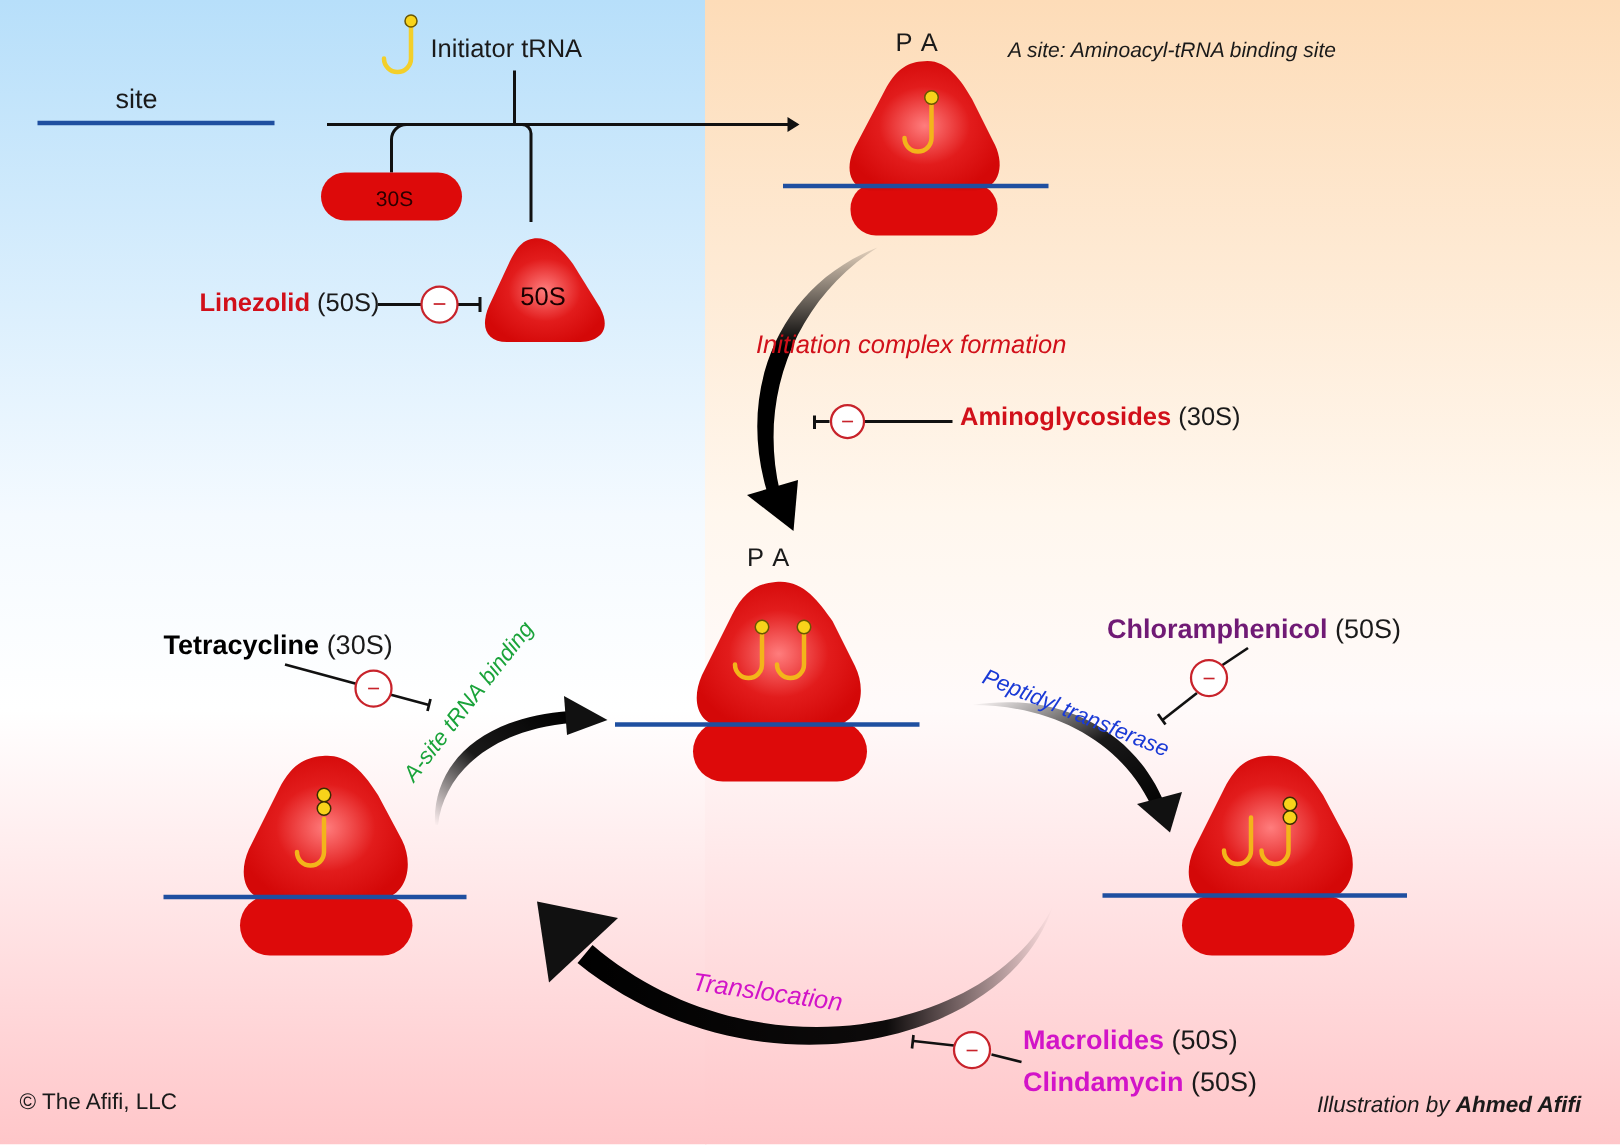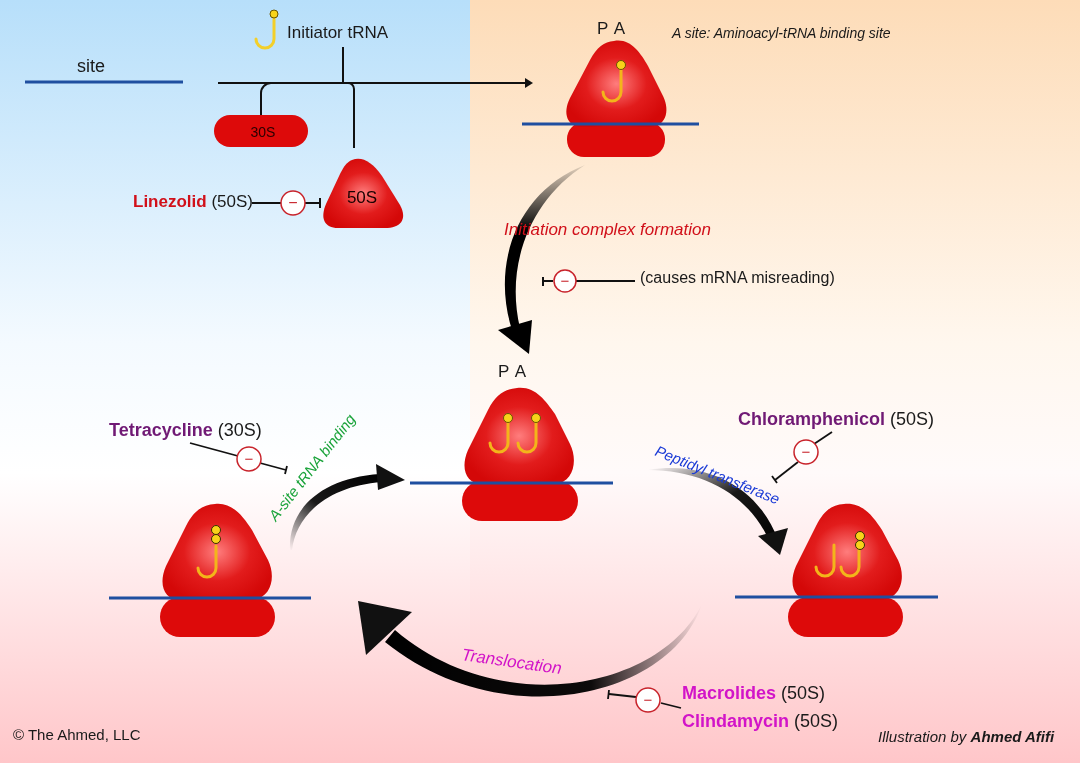--- a/index.html
+++ b/index.html
@@ -195,41 +195,44 @@
 </div>
 
 <div class="lbl t17" style="left:597px; top:19px; letter-spacing:1px;">P A</div>
 <div class="lbl ital" style="left:672px; top:24px; font-size:14px; line-height:19px;">
   <div>A site: Aminoacyl-tRNA binding site</div>
 </div>
 
 <div class="lbl ital" style="left:504px; top:220px; font-size:17px; color:#d1101a;">Initiation complex formation</div>
 
 <div class="lbl" style="left:640px; top:266px; font-size:17px; line-height:24px;">
-  <div style="font-size:16px;">(causes mRNA misreading)</div>
+  <div>
+    <span class="drug" style="color:#d1101a;">Aminoglycosides</span>
+    <span class="paren">(30S)</span>
+  </div>
 </div>
 
 <div class="lbl t17" style="left:498px; top:362px; letter-spacing:1px;">P A</div>
 
 <div class="lbl" style="left:109px; top:420px; font-size:18px;">
-  <span class="drug" style="color:#701a75;">Tetracycline</span>
+  <span class="drug" style="color:#000000;">Tetracycline</span>
   <span class="paren">(30S)</span>
 </div>
 
 <div class="lbl" style="left:738px; top:409px; font-size:18px;">
   <span class="drug" style="color:#701a75;">Chloramphenicol</span>
   <span class="paren">(50S)</span>
 </div>
 
 <div class="lbl" style="left:682px; top:683px; font-size:18px;">
   <span class="drug" style="color:#d214c8;">Macrolides</span>
   <span class="paren">(50S)</span>
 </div>
 <div class="lbl" style="left:682px; top:711px; font-size:18px;">
   <span class="drug" style="color:#d214c8;margin-top:38px;">Clindamycin</span>
   <span class="paren">(50S)</span>
 </div>
 
-<div class="lbl" style="left:13px; top:726px; font-size:15px;">© The Ahmed, LLC</div>
+<div class="lbl" style="left:13px; top:726px; font-size:15px;">© The Afifi, LLC</div>
 <div class="lbl" style="left:878px; top:728px; font-size:15px;">
   <span class="ital">Illustration by</span>
   <span class="ital" style="font-weight:bold;">Ahmed Afifi</span>
 </div>
 
 </body></html>

